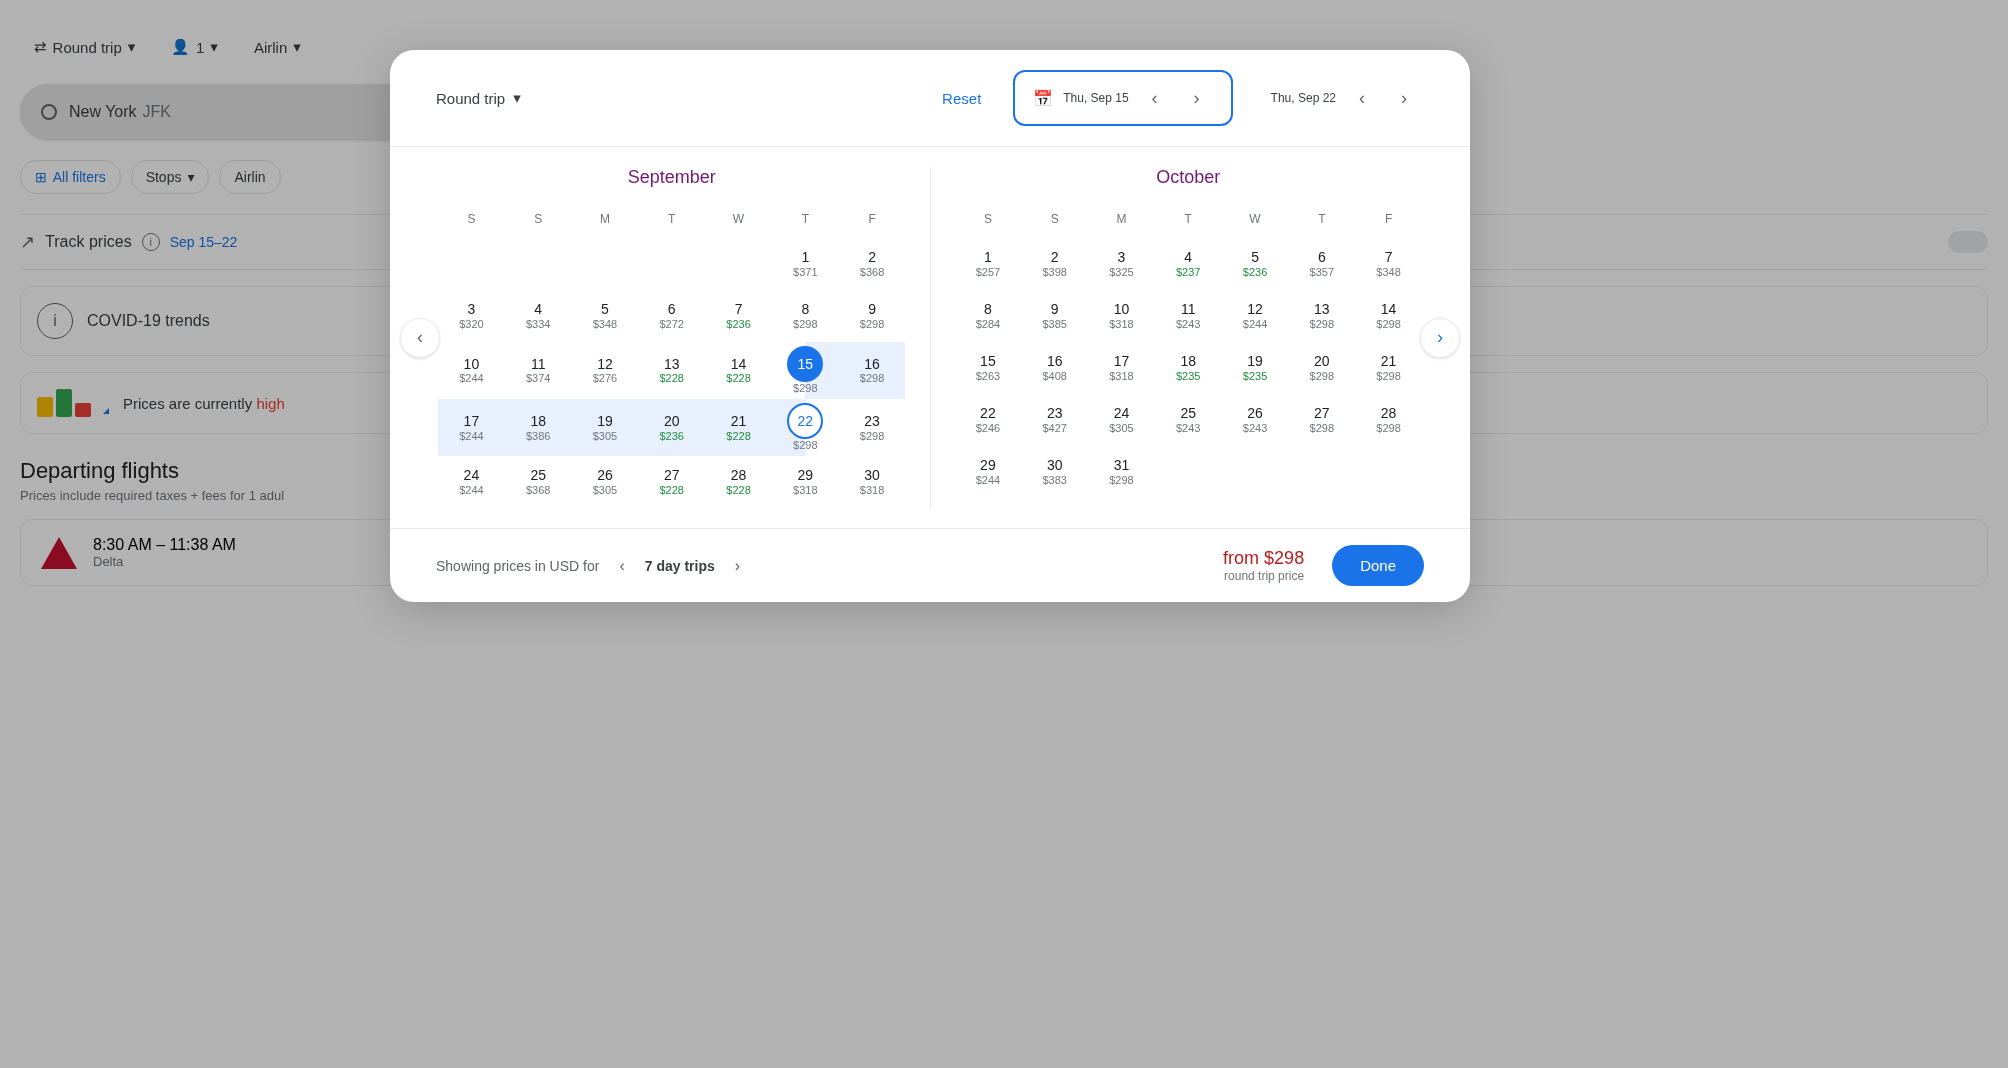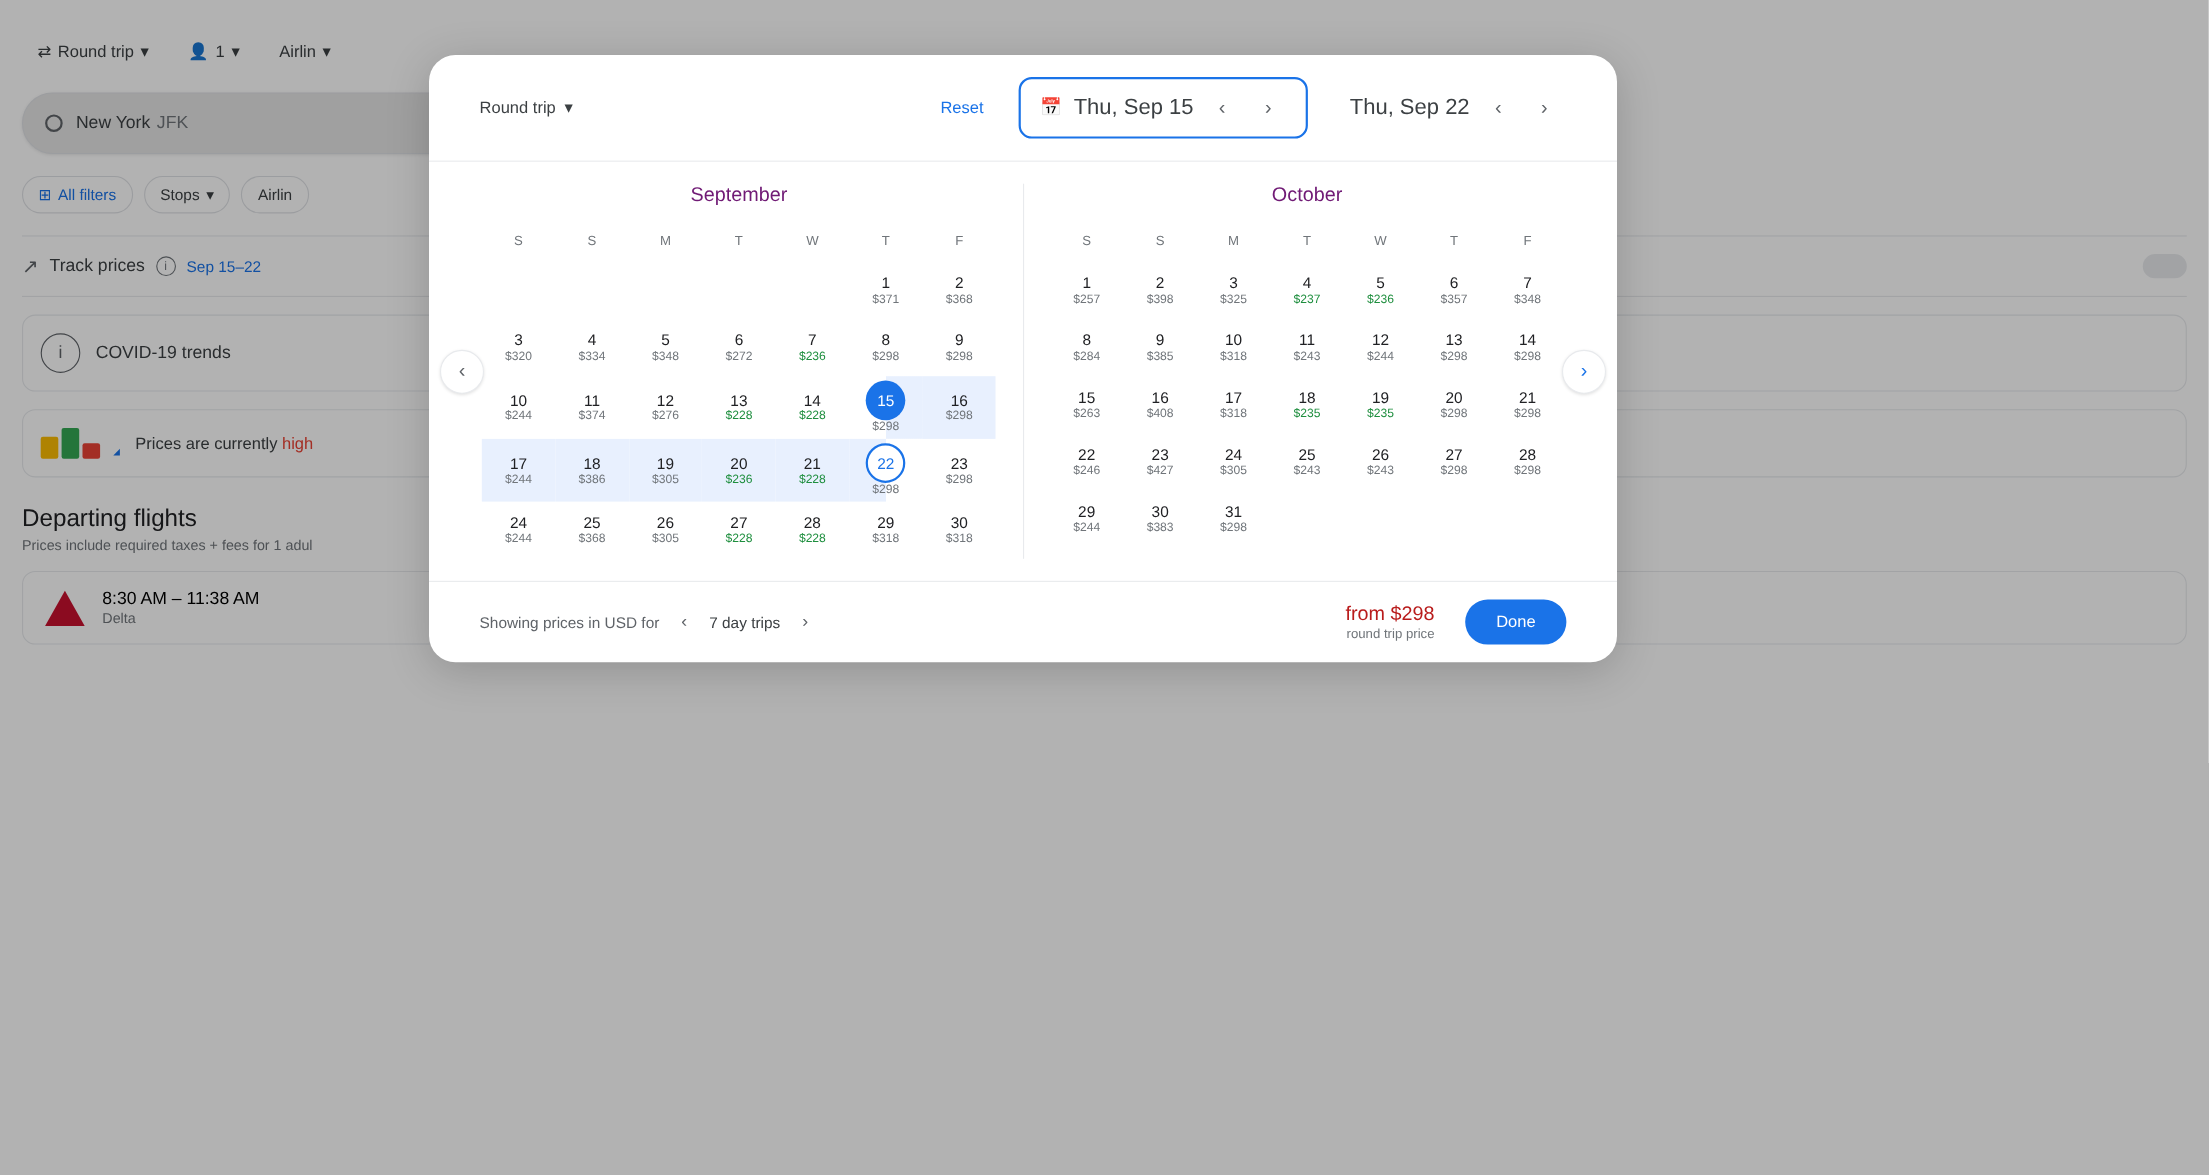--- a/index.html
+++ b/index.html
@@ -229,21 +229,21 @@
 
     .date-picker-box {
       display: flex;
       align-items: center;
       gap: 10px;
       border: 2px solid #1a73e8;
       border-radius: 12px;
       padding: 10px 18px;
       cursor: pointer;
     }
-    .date-text-large { font-size: 20px; color: #3c4043; font-weight: 500; }
+    .date-text-large { font-size: 12px; color: #3c4043; font-weight: 500; }
 
     .nav-btn {
       width: 32px; height: 32px;
       border: none;
       background: none;
       border-radius: 50%;
       cursor: pointer;
       display: flex;
       align-items: center;
       justify-content: center;
@@ -385,21 +385,21 @@
 
     .showing-text { font-size: 14px; color: #5f6368; }
     .trip-nav-btn {
       background: none;
       border: none;
       font-size: 16px;
       color: #5f6368;
       cursor: pointer;
       padding: 4px 8px;
     }
-    .trip-label { font-size: 14px; color: #3c4043; font-weight: 400; }
+    .trip-label { font-size: 14px; color: #3c4043; font-weight: 700; }
 
     .price-summary { margin-left: auto; text-align: right; }
     .from-price { font-size: 18px; font-weight: 400; color: #b91c1c; }
     .round-trip-price { font-size: 12px; color: #70757a; }
 
     .done-btn {
       background: #1a73e8;
       color: #fff;
       border: none;
       border-radius: 24px;

